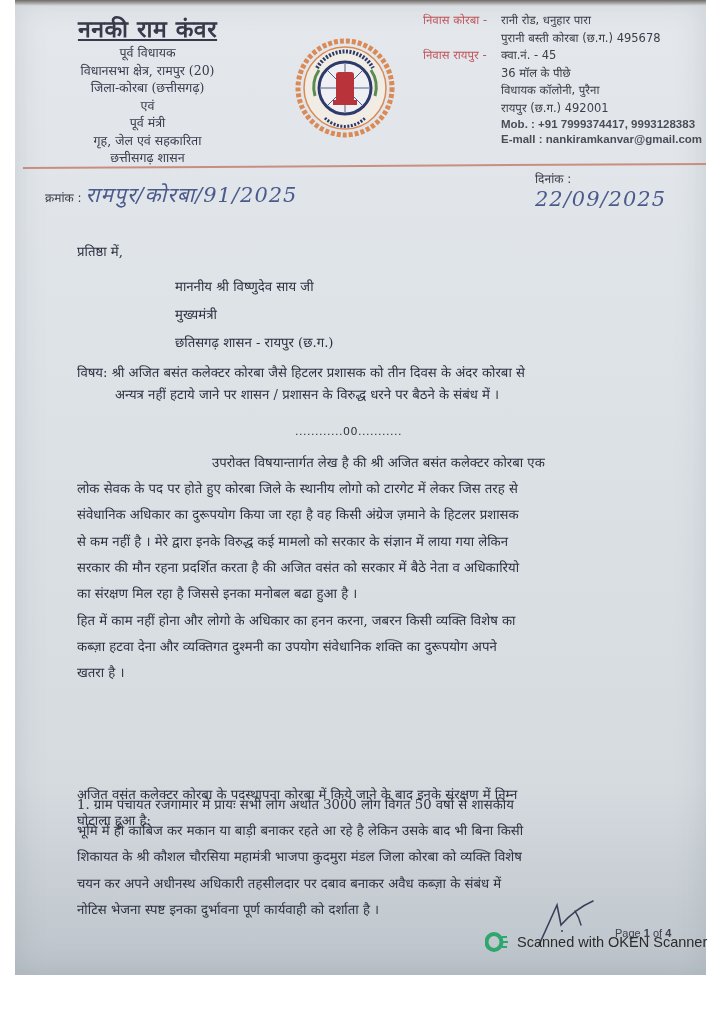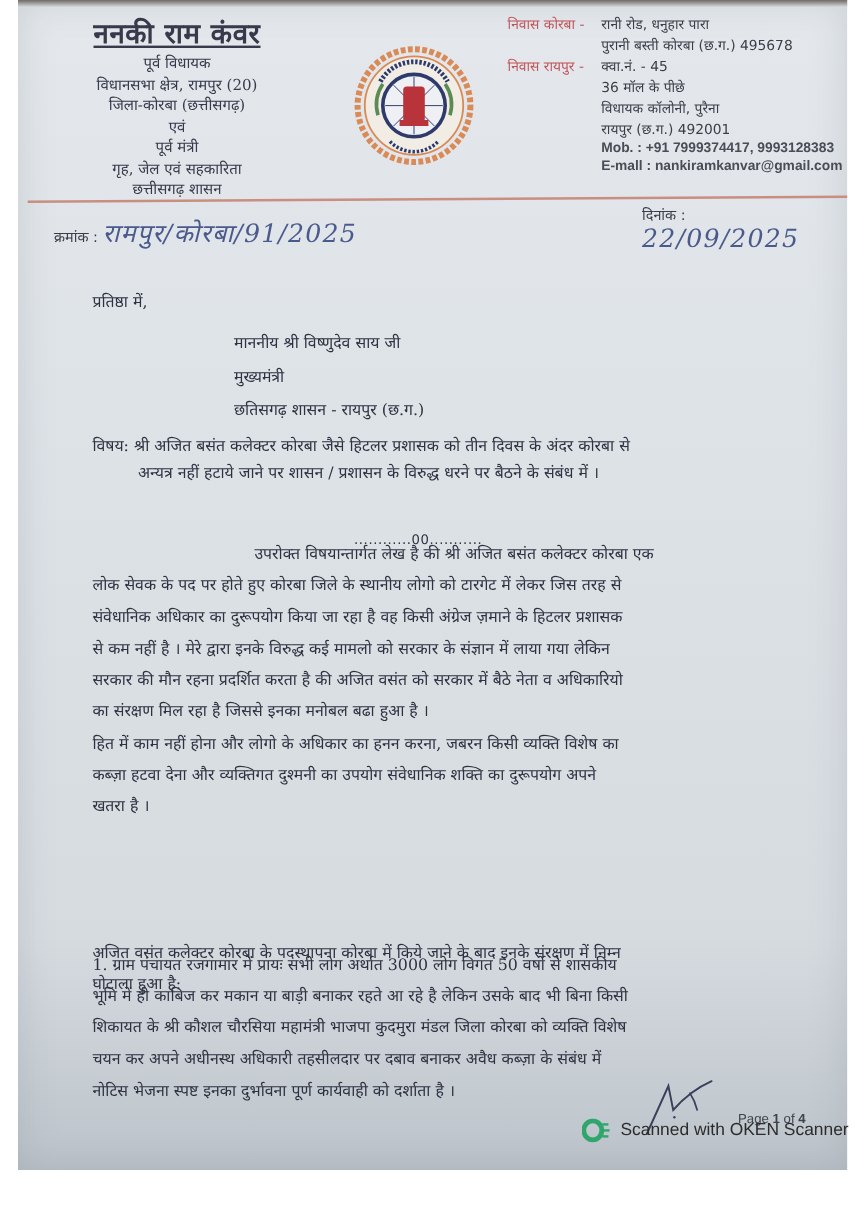--- a/index.html
+++ b/index.html
@@ -18,24 +18,24 @@
   .lh-right .row { display:flex; line-height:17.5px; }
   .lh-right .lbl { width:78px; color:#c0555a; white-space:nowrap; }
   .lh-right .val { flex:1; white-space:nowrap; }
   .lh-right .contact { font-family:"Liberation Sans", sans-serif; font-size:11.5px; font-weight:bold; color:#4a4d56; line-height:15px; }
   .rule { position:absolute; left:8px; top:165px; width:683px; height:2px; background:#c98e80; transform:rotate(-0.35deg); }
   .ref { position:absolute; left:30px; top:180px; font-size:12px; color:#3a3d48; }
   .ref .hand, .date .hand { font-family:"DejaVu Serif", serif; font-style:italic; font-size:21px; color:#4b5a8c; letter-spacing:1px; }
   .date { position:absolute; left:520px; top:170px; font-size:12px; color:#3a3d48; }
   .body-text { position:absolute; left:62px; color:#2e3140; font-family:"DejaVu Serif", serif; font-size:13.2px; }
   .to { top:242px; }
-  .addr { position:absolute; left:160px; top:273px; font-family:"DejaVu Serif", serif; font-size:13.2px; color:#2e3140; line-height:28px;margin-left:20px; }
+  .addr { position:absolute; left:160px; top:273px; font-family:"DejaVu Serif", serif; font-size:13.2px; color:#2e3140; line-height:28px; }
   .subject { top:362px; width:620px; line-height:22px; }
   .subject .cont { padding-left:38px; display:block; }
-  .sep { position:absolute; left:280px; top:443px; font-size:11px; color:#2e3140; letter-spacing:0.5px; }
+  .sep { position:absolute; left:280px; top:425px; font-size:11px; color:#2e3140; letter-spacing:0.5px; }
   .para { position:absolute; left:62px; width:600px; font-family:"DejaVu Serif", serif; font-size:13.2px; color:#2e3140;
           line-height:26.2px; text-align:justify; }
   .para .ln { display:block; white-space:nowrap; overflow:hidden; }
   .para .ln.indent { padding-left:135px; }
   .sig { position:absolute; left:520px; top:895px; width:70px; height:52px; }
   .pageno { position:absolute; left:576px; top:927px; font-family:"Liberation Sans", sans-serif; font-size:11px; color:#40434c;padding-left:24px; }
   .pageno b { font-weight:bold; }
   .watermark { position:absolute; left:485px; top:932px; display:flex; align-items:center; gap:8px; }
   .wm-logo { width:24px; height:20px; }
   .wm-text { font-family:"Liberation Sans", sans-serif; font-size:14.5px; color:#2c2c2c; }

